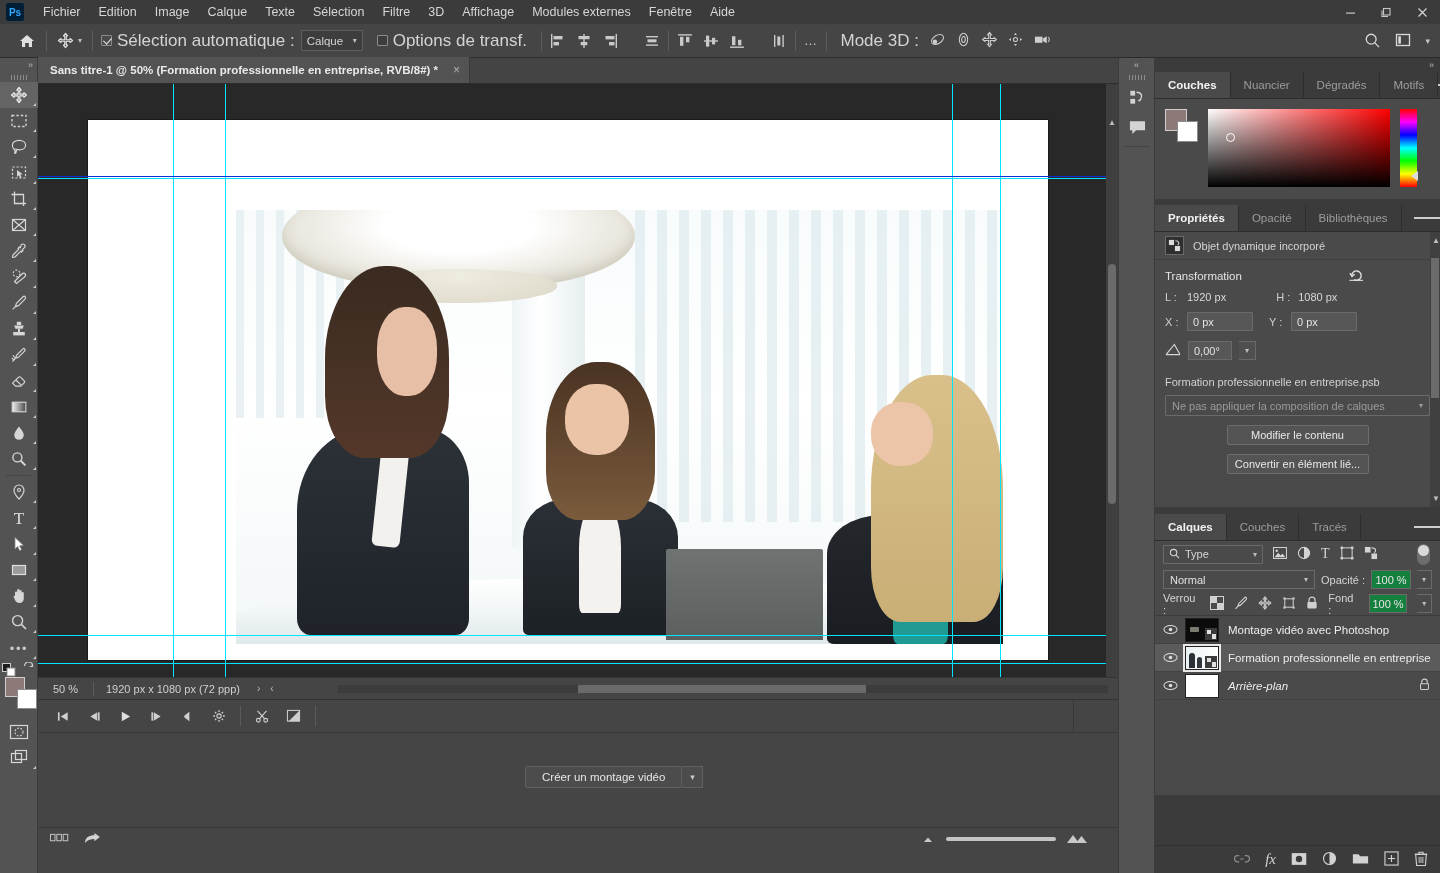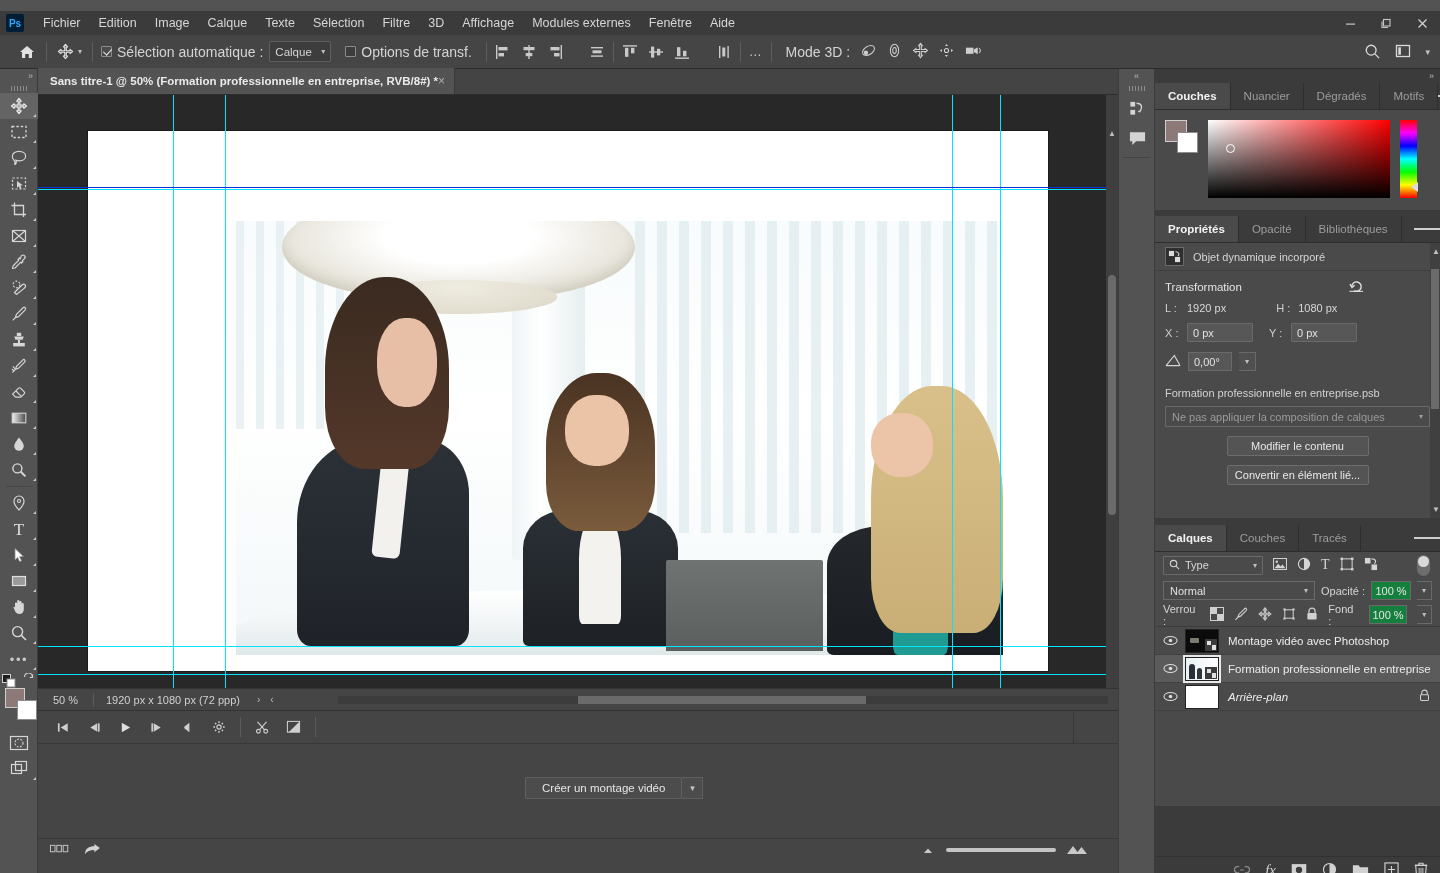--- a/index.html
+++ b/index.html
@@ -3,21 +3,21 @@
 <meta charset="utf-8">
 <style>
   * { box-sizing: border-box; margin:0; padding:0; }
   html,body{
     width:1440px; height:873px; overflow:hidden;
     background:#535353;
     font-family:"Liberation Sans", sans-serif;
     font-size:11px; color:#d4d4d4;
     -webkit-font-smoothing: antialiased;
   }
-  .app{ position:relative; width:1440px; height:773px;margin-top:11px; }
+  .app{ position:relative; width:1440px; height:773px; }
 
   
   .titlebar{
     position:absolute; left:0; top:0; width:1440px; height:24px;
     background:#3b3b3b; display:flex; align-items:center;
   }
   .ps-logo{
     width:18px;height:18px;margin-left:6px;margin-right:10px;
     background:#001e36; color:#31a8ff; font-weight:bold; font-size:10px;
     display:flex;align-items:center;justify-content:center;
@@ -48,21 +48,21 @@
   .tool-chip .caret{ font-size:8px; color:#bdbdbd; }
   .cb{
     width:11px;height:11px;border:1px solid #8c8c8c;background:#3c3c3c;
     display:inline-block;position:relative;vertical-align:middle;border-radius:1px;
   }
   .cb.checked{ background:#4a4a4a; }
   .cb.checked:after{
     content:""; position:absolute;left:3px;top:0px;width:4px;height:7px;
     border:solid #e8e8e8;border-width:0 1.6px 1.6px 0; transform:rotate(42deg);
   }
-  .ob-label{ font-size:14px; color:#d4d4d4; margin-left:5px; margin-right:6px; white-space:nowrap;}
+  .ob-label{ font-size:17px; color:#d4d4d4; margin-left:5px; margin-right:6px; white-space:nowrap;}
   .select-box{
     height:21px; min-width:62px; background:#3d3d3d; border:1px solid #5e5e5e;
     display:flex;align-items:center;justify-content:space-between; padding:0 5px;
     font-size:11.5px; color:#d4d4d4; border-radius:1px;
   }
   .select-box .caret{font-size:8px;color:#bdbdbd;margin-left:6px;}
   .align-icons{ display:flex; align-items:center; gap:10px; }
   .align-icons svg{ display:block; }
   .dots{ letter-spacing:1.6px; font-size:13px; color:#c9c9c9; }
   .mode3d{ display:flex;align-items:center;gap:9px; margin-left:4px;}
@@ -97,21 +97,21 @@
   .sw-mini{ position:absolute; left:2px; top:-12px; }
   .sw-rev{ position:absolute; right:3px; top:-13px; }
 
   
   .docarea{ position:absolute; left:38px; top:58px; width:1080px; height:815px; background:#535353;}
   .doctabs{
     height:26px; background:#444444; display:flex; align-items:flex-end;
     border-bottom:1px solid #2d2d2d;
   }
   .doctab{
-    height:26px; background:#535353; display:flex;align-items:center;gap:0;
+    height:26px; background:#535353; display:flex;align-items:center;gap:15px;
     padding:0 9px 0 12px; font-size:11.5px; color:#eaeaea; font-weight:bold;
     border-right:1px solid #3a3a3a;
   }
   .doctab .x{ font-size:12px;color:#b0b0b0;font-weight:normal; }
 
   .canvaswrap{ position:relative; width:1080px; height:619px; background:#282828; overflow:hidden;}
   .artboard{
     position:absolute; left:50px; top:36px; width:960px; height:540px; background:#ffffff;
     box-shadow:0 0 0 1px #1b1b1b;
   }

